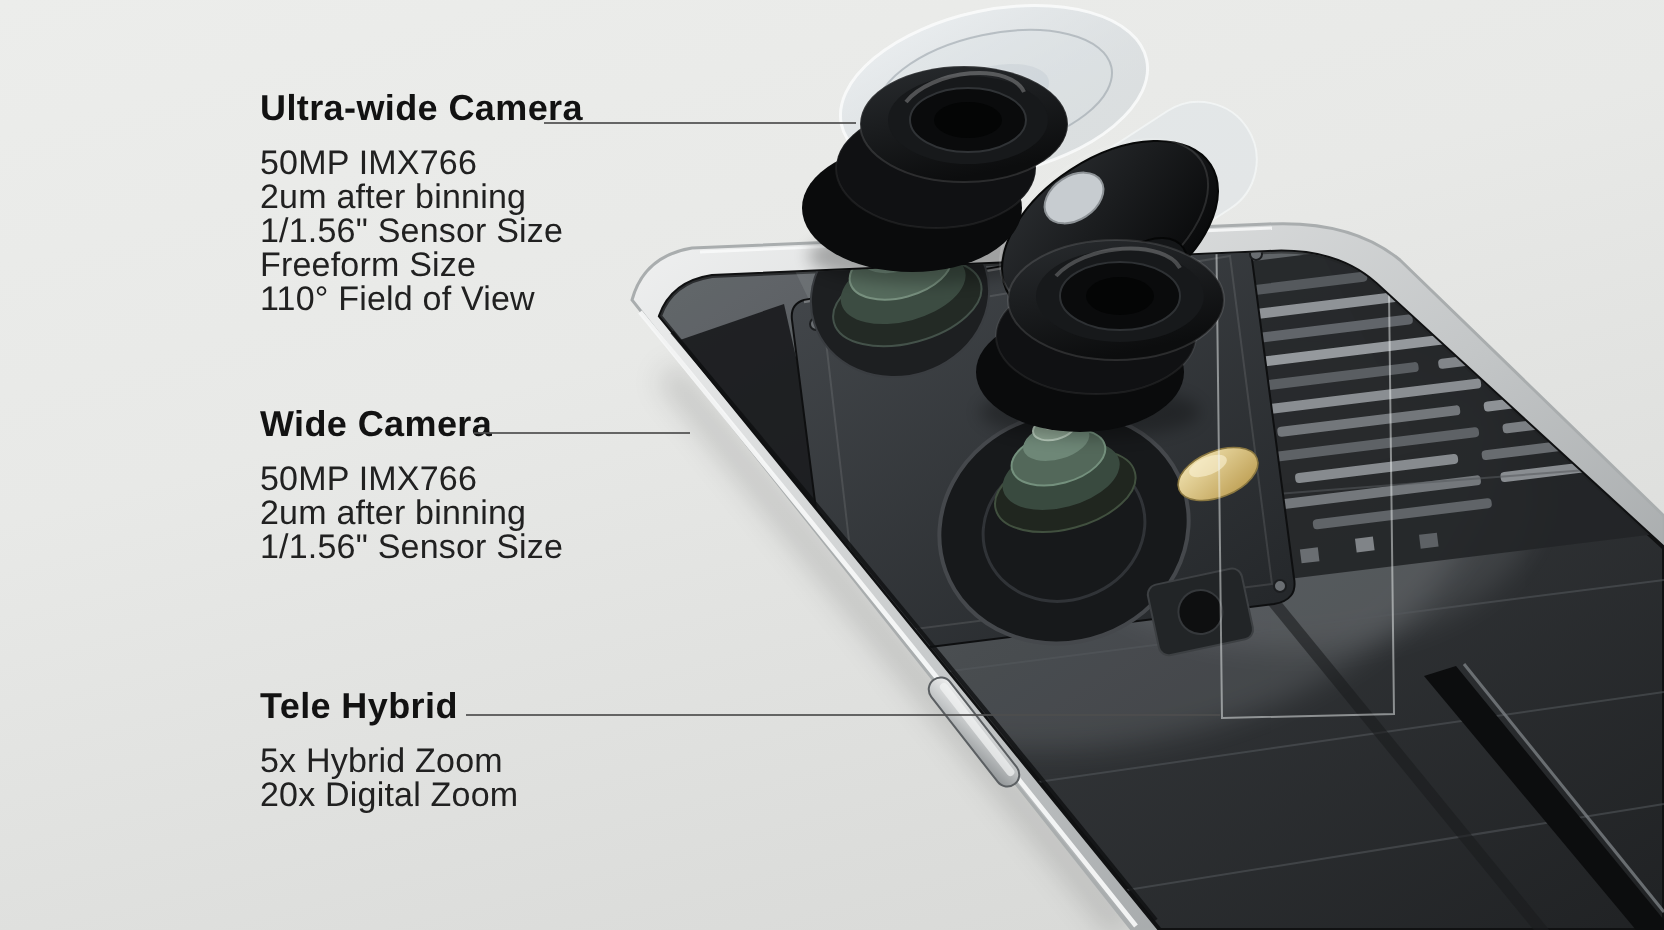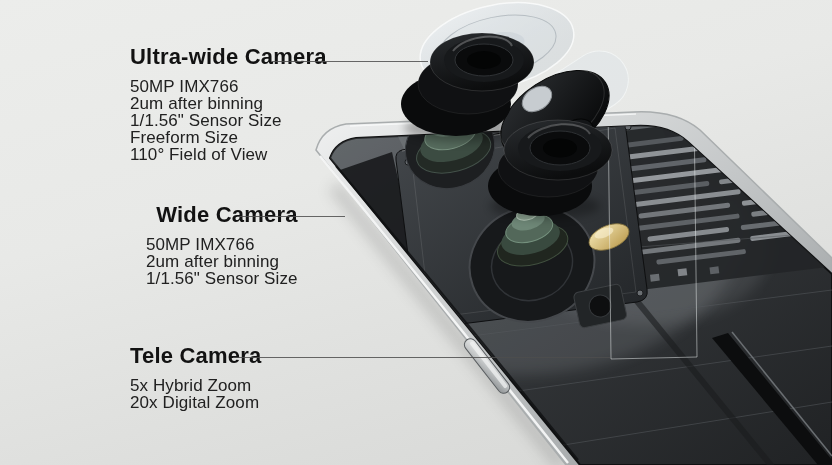--- a/index.html
+++ b/index.html
@@ -5,29 +5,29 @@
   html,body{margin:0;padding:0;}
   .stage{
     position:relative;width:832px;height:465px;overflow:hidden;
     background:linear-gradient(165deg,#ecedeb 0%,#e8e9e7 38%,#dcdddb 78%,#d6d7d5 100%);
     font-family:"Liberation Sans", sans-serif;
   }
   .illu{position:absolute;left:0;top:0;width:832px;height:465px;}
   .text-layer{position:absolute;left:0;top:0;width:832px;height:465px;z-index:5;}
   .annotation{position:absolute;left:130px;}
   .annotation .title{
-    font-size:22px;font-weight:bold;color:#121212;letter-spacing:.2px;white-space:nowrap;text-align:right;
+    font-size:18px;font-weight:bold;color:#121212;letter-spacing:.2px;white-space:nowrap;
   }
   .annotation .specs{margin-top:8px;}
   .annotation .spec{
     font-size:17px;line-height:17px;color:#212121;letter-spacing:.1px;white-space:nowrap;font-weight:500;
   }
   .leader{position:absolute;height:1px;background:#4d4d4d;opacity:.85;}
   #ann-uw{top:44px;}
-  #ann-wide{top:202px;margin-left:16px;}
+  #ann-wide{top:202px;}
   #ann-tele{top:343px;}
   #leader-uw{left:272px;top:61px;width:156px;}
   #leader-wide{left:237px;top:216px;width:108px;}
   #leader-tele{left:233px;top:357px;width:377px;}
 </style>
 </head>
 <body>
 
 <div class="stage">
 
@@ -248,21 +248,21 @@
       <div class="title">Wide Camera</div>
       <div class="specs">
         <div class="spec">50MP IMX766</div>
         <div class="spec">2um after binning</div>
         <div class="spec">1/1.56" Sensor Size</div>
       </div>
     </div>
     <div class="leader" id="leader-wide"></div>
 
     <div class="annotation" id="ann-tele">
-      <div class="title">Tele Camera</div>
+      <div class="title">Tele Hybrid</div>
       <div class="specs">
         <div class="spec">5x Hybrid Zoom</div>
         <div class="spec">20x Digital Zoom</div>
       </div>
     </div>
     <div class="leader" id="leader-tele"></div>
 
   </div>
 </div>
 

